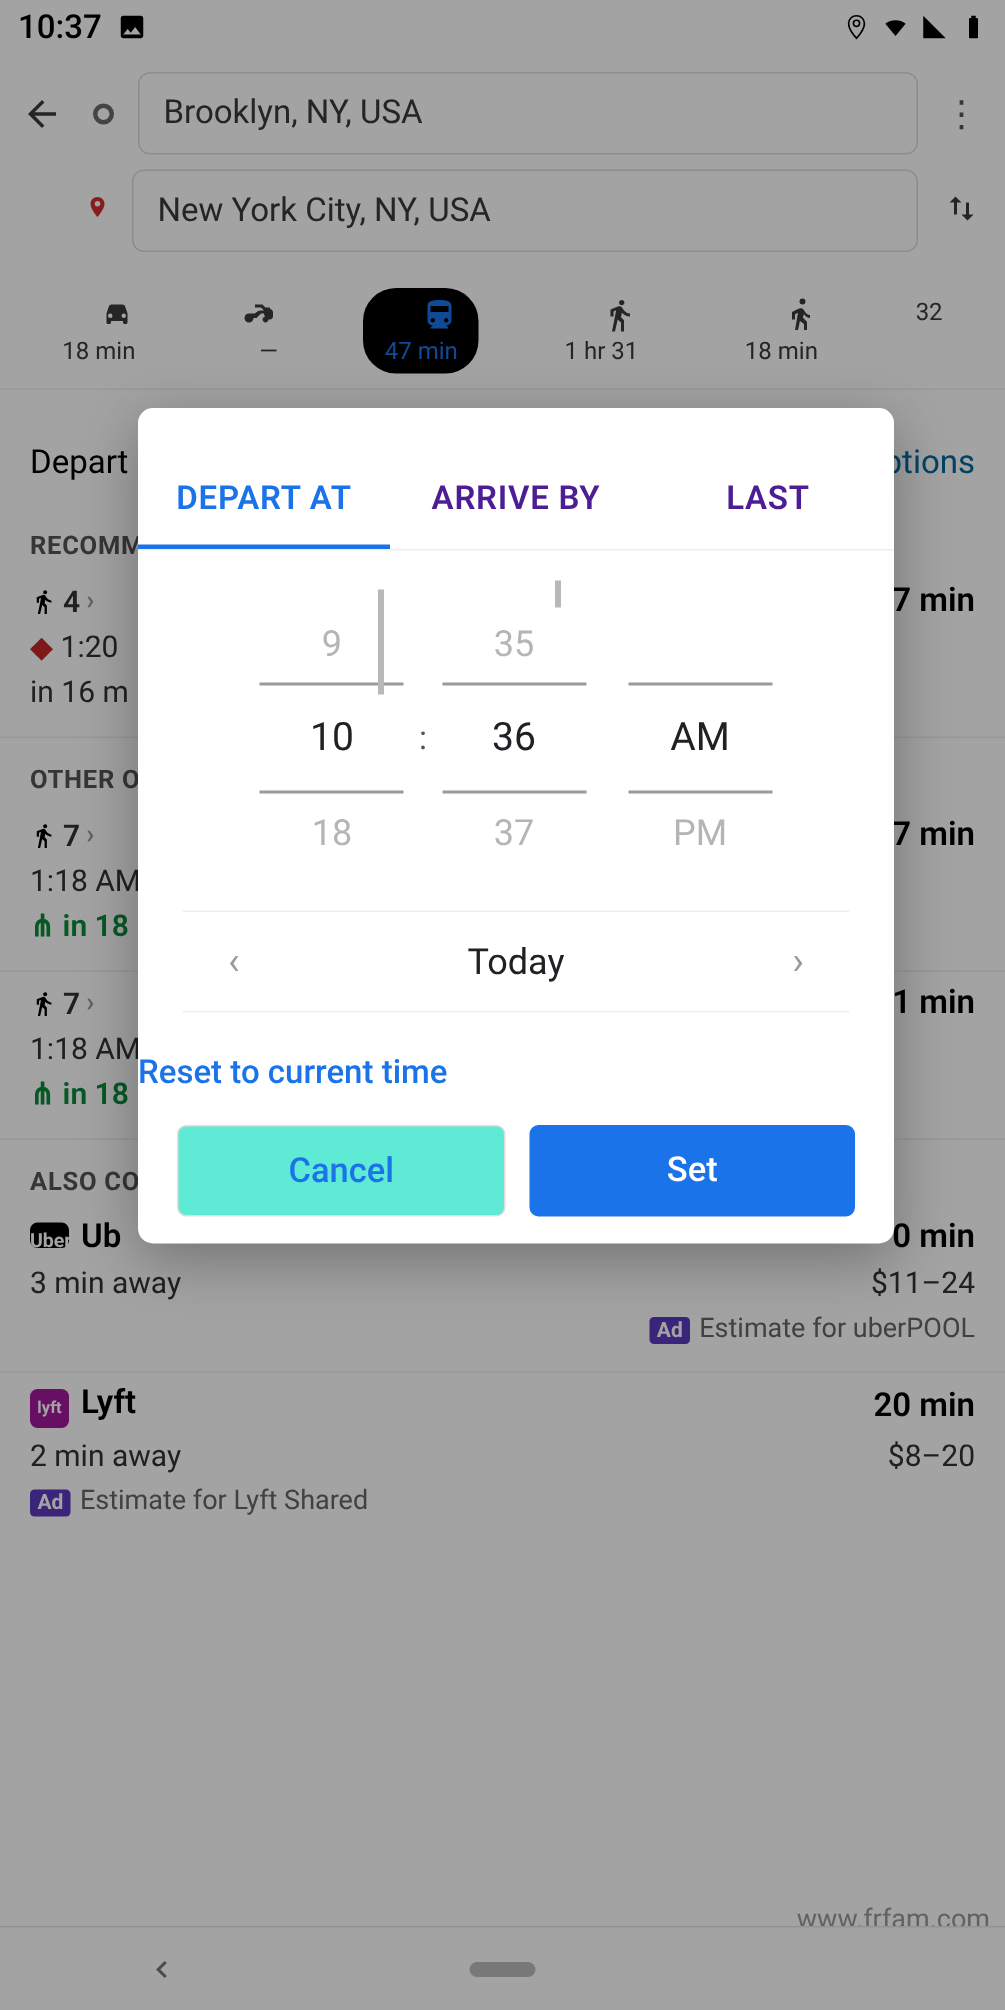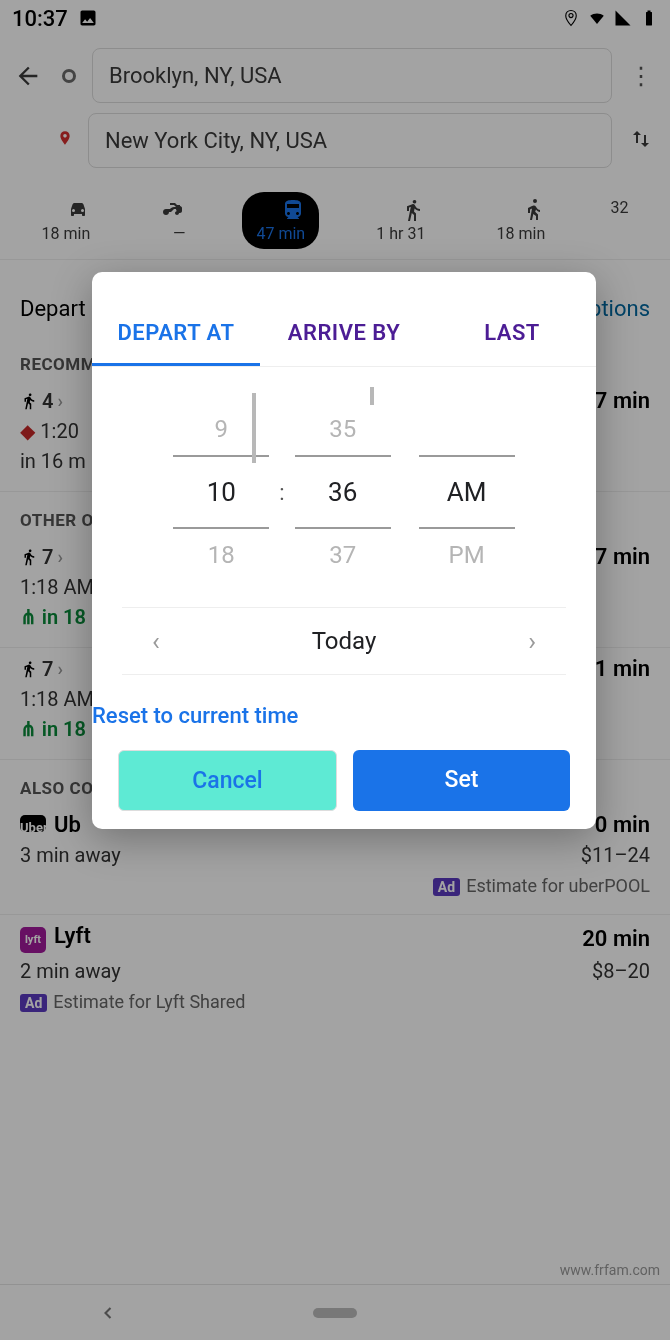--- a/index.html
+++ b/index.html
@@ -44,21 +44,21 @@
   .warn { color:#c62828; }
   .sub { font-size:20px; color:#333; margin-top:6px;}
   .price { float:right; }
   .adch { display:inline-block; background:#5c3bc0; color:#fff; font-size:14px; font-weight:700; padding:1px 5px; border-radius:3px; margin-right:6px;}
   .uber-ic{display:inline-block;width:26px;height:17px;background:#000;color:#fff;font-size:13px;font-weight:700;border-radius:5px;text-align:center;line-height:26px;margin-right:8px;}
   .lyft-ic{display:inline-block;width:26px;height:26px;background:#a11a9b;color:#fff;font-size:11px;font-weight:700;border-radius:5px;text-align:center;line-height:26px;margin-right:8px;}
 
   
   .navbar { position:absolute; bottom:0; left:0; right:0; height:56px; background:#fff; display:flex; align-items:center; justify-content:space-around; border-top:1px solid #e5e5e5;}
   .navpill { width:44px; height:10px; background:#bcbcbc; border-radius:6px;}
-  .watermark{position:absolute; bottom:62px; right:10px; font-size:14px; color:#999;}
+  .watermark{position:absolute; bottom:50px; right:10px; font-size:18px; color:#999;}
 
   
   .scrim { position:absolute; inset:0; background:rgba(0,0,0,0.36);}
   .dialog { position:absolute; left:92px; top:272px; width:504px; background:#fff; border-radius:10px; box-shadow:0 10px 40px rgba(0,0,0,.3); padding-bottom:18px;}
   .dtabs { display:flex; justify-content:space-around; border-bottom:1px solid #eee; padding-top:28px;}
   .dtab { flex:1; text-align:center; font-size:22px; font-weight:600; color:#4c1d95; padding:20px 0 18px 0; letter-spacing:0.5px;}
   .dtab.active { color:#1a73e8; border-bottom:3px solid #1a73e8;}
   .picker { display:flex; justify-content:center; gap:28px; padding:36px 40px 26px 40px; align-items:center;}
   .pcol { width:96px; display:flex; flex-direction:column; align-items:center;}
   .pval { font-size:26px; color:#202124; padding:20px 0; width:100%; text-align:center;}

